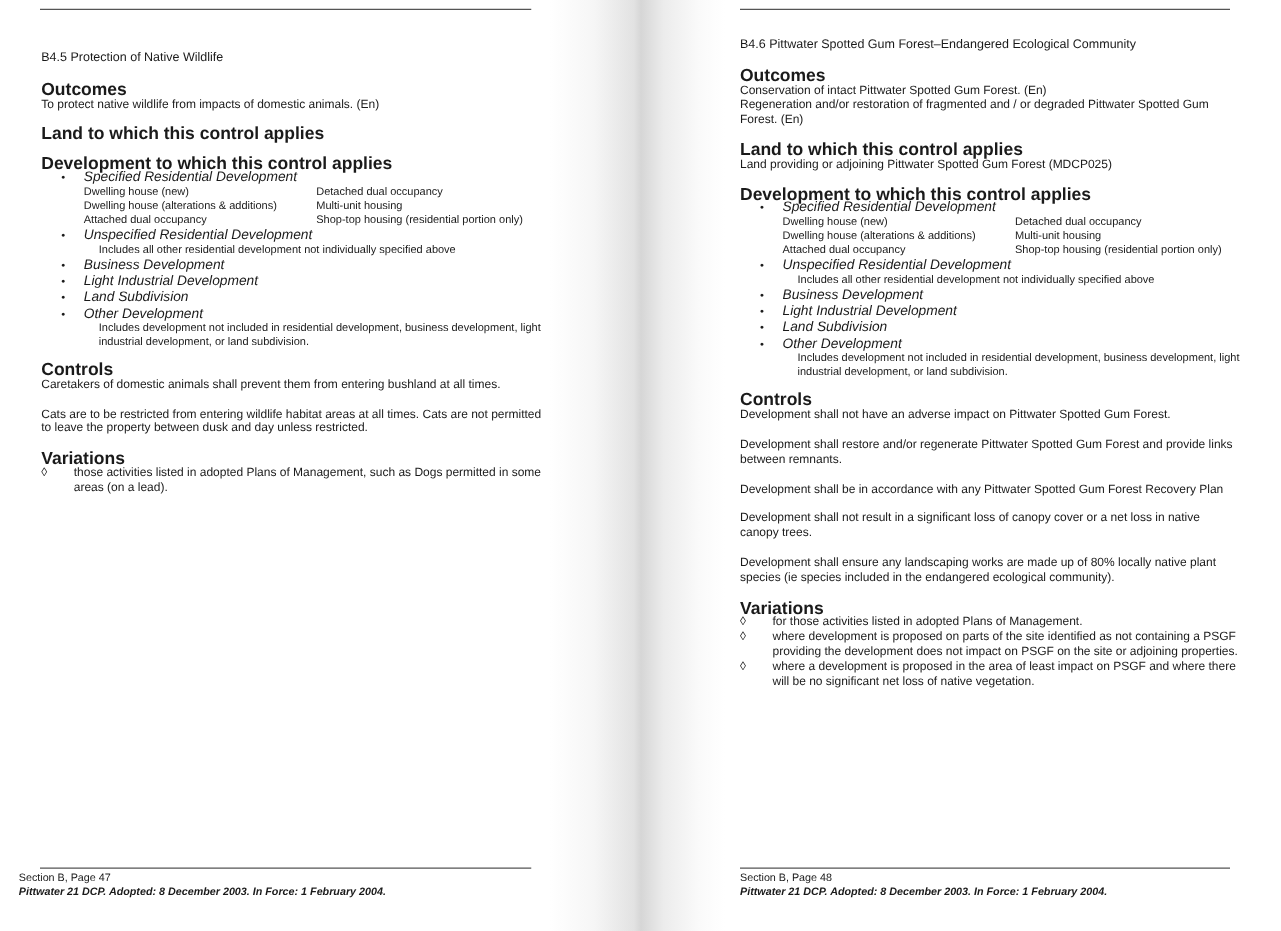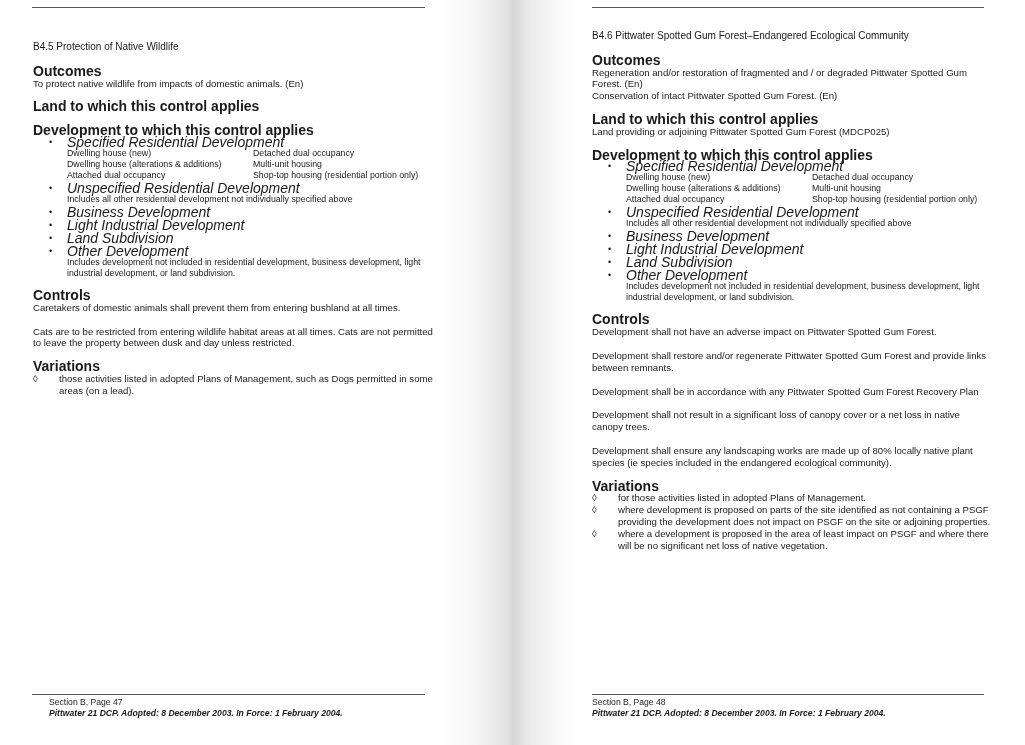--- a/index.html
+++ b/index.html
@@ -19,22 +19,22 @@
   }
   .rule { position:absolute; height:1px; background:#555; }
   .content { position:absolute; font-size:9.6px; line-height:11.8px; }
   .h-title { font-weight:normal; font-size:10px; margin:0 0 13px 0; }
   .h-sec { font-weight:bold; font-size:14px; margin:0; }
   p { margin:0; }
   .gap { height:12px; }
   ul.devlist { list-style:none; margin:0; padding:0; }
   ul.devlist li { position:relative; padding-left:34px; margin-bottom:2px; }
   ul.devlist li .bullet { position:absolute; left:16px; top:0; font-size:9px; }
-  .devname { font-style:italic; font-size:14px; line-height:11px; }
-  .desc { font-size:8.8px; line-height:11px; }
+  .devname { font-style:italic; font-size:11px; line-height:11px; }
+  .desc { font-size:8.8px; line-height:11px;margin-left:12px; }
   .twocol { display:grid; grid-template-columns:186px auto; font-size:8.8px; line-height:11px; }
   .var-item { position:relative; padding-left:26px; }
   .var-item .diamond { position:absolute; left:0; top:0; }
   .footer { position:absolute; font-size:8.6px; line-height:11px; }
   .footer .italic { font-style:italic;font-weight:bold; }
 </style>
 </head>
 <body>
 
 <div class="gutter"></div>
@@ -98,35 +98,35 @@
     <div class="gap"></div>
 
     <div class="h-sec">Variations</div>
     <div class="var-item">
       <span class="diamond">◊</span>
       <span>those activities listed in adopted Plans of Management, such as Dogs permitted in some areas (on a lead).</span>
     </div>
   </div>
 
   <div class="rule" style="top:694px; left:32px; width:393px;"></div>
-  <div class="footer" style="top:697px; left:49px;">
+  <div class="footer" style="top:697px; left:15px;">
     <div>Section B, Page 47</div>
     <div class="italic">Pittwater 21 DCP.   Adopted: 8 December 2003.   In Force: 1 February 2004.</div>
   </div>
 </div>
 
 <div class="page page-right">
   <div class="rule" style="top:7px; left:32px; width:392px;"></div>
 
   <div class="content" style="top:30px; left:32px; width:400px;">
     <div class="h-title">B4.6 Pittwater Spotted Gum Forest–Endangered Ecological Community</div>
 
     <div class="h-sec">Outcomes</div>
+    <p>Conservation of intact Pittwater Spotted Gum Forest. (En)</p>
     <p>Regeneration and/or restoration of fragmented and / or degraded Pittwater Spotted Gum Forest. (En)</p>
-    <p>Conservation of intact Pittwater Spotted Gum Forest. (En)</p>
     <div class="gap"></div>
 
     <div class="h-sec">Land to which this control applies</div>
     <p>Land providing or adjoining Pittwater Spotted Gum Forest (MDCP025)</p>
     <div class="gap"></div>
 
     <div class="h-sec">Development to which this control applies</div>
     <ul class="devlist">
       <li>
         <span class="bullet">•</span>

